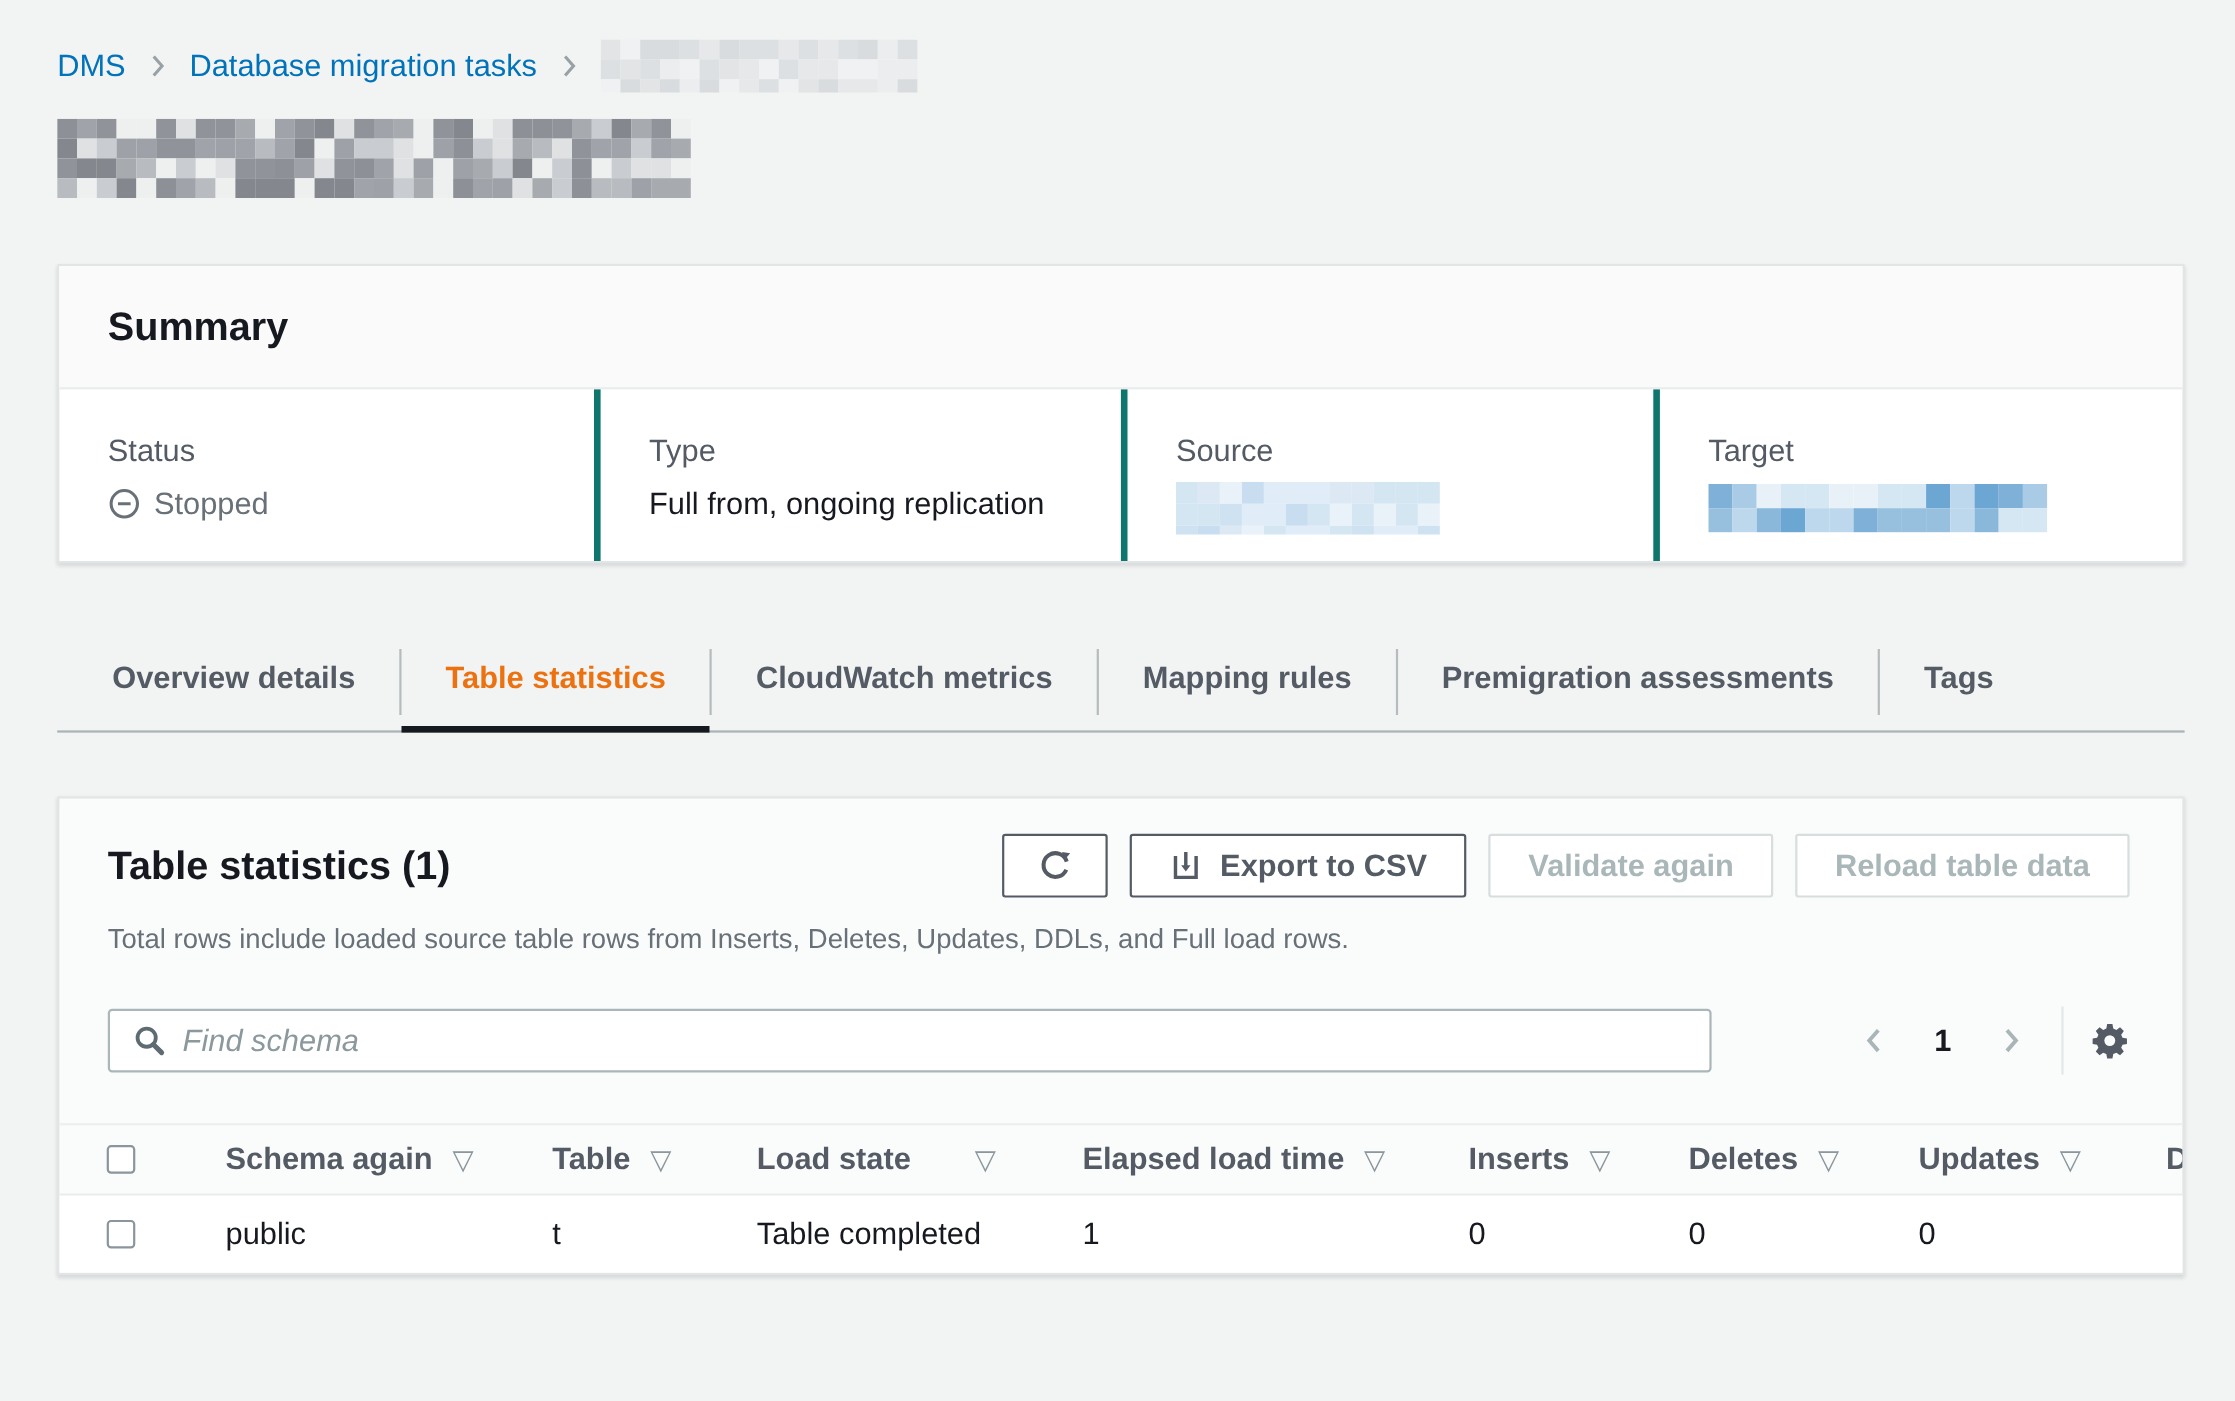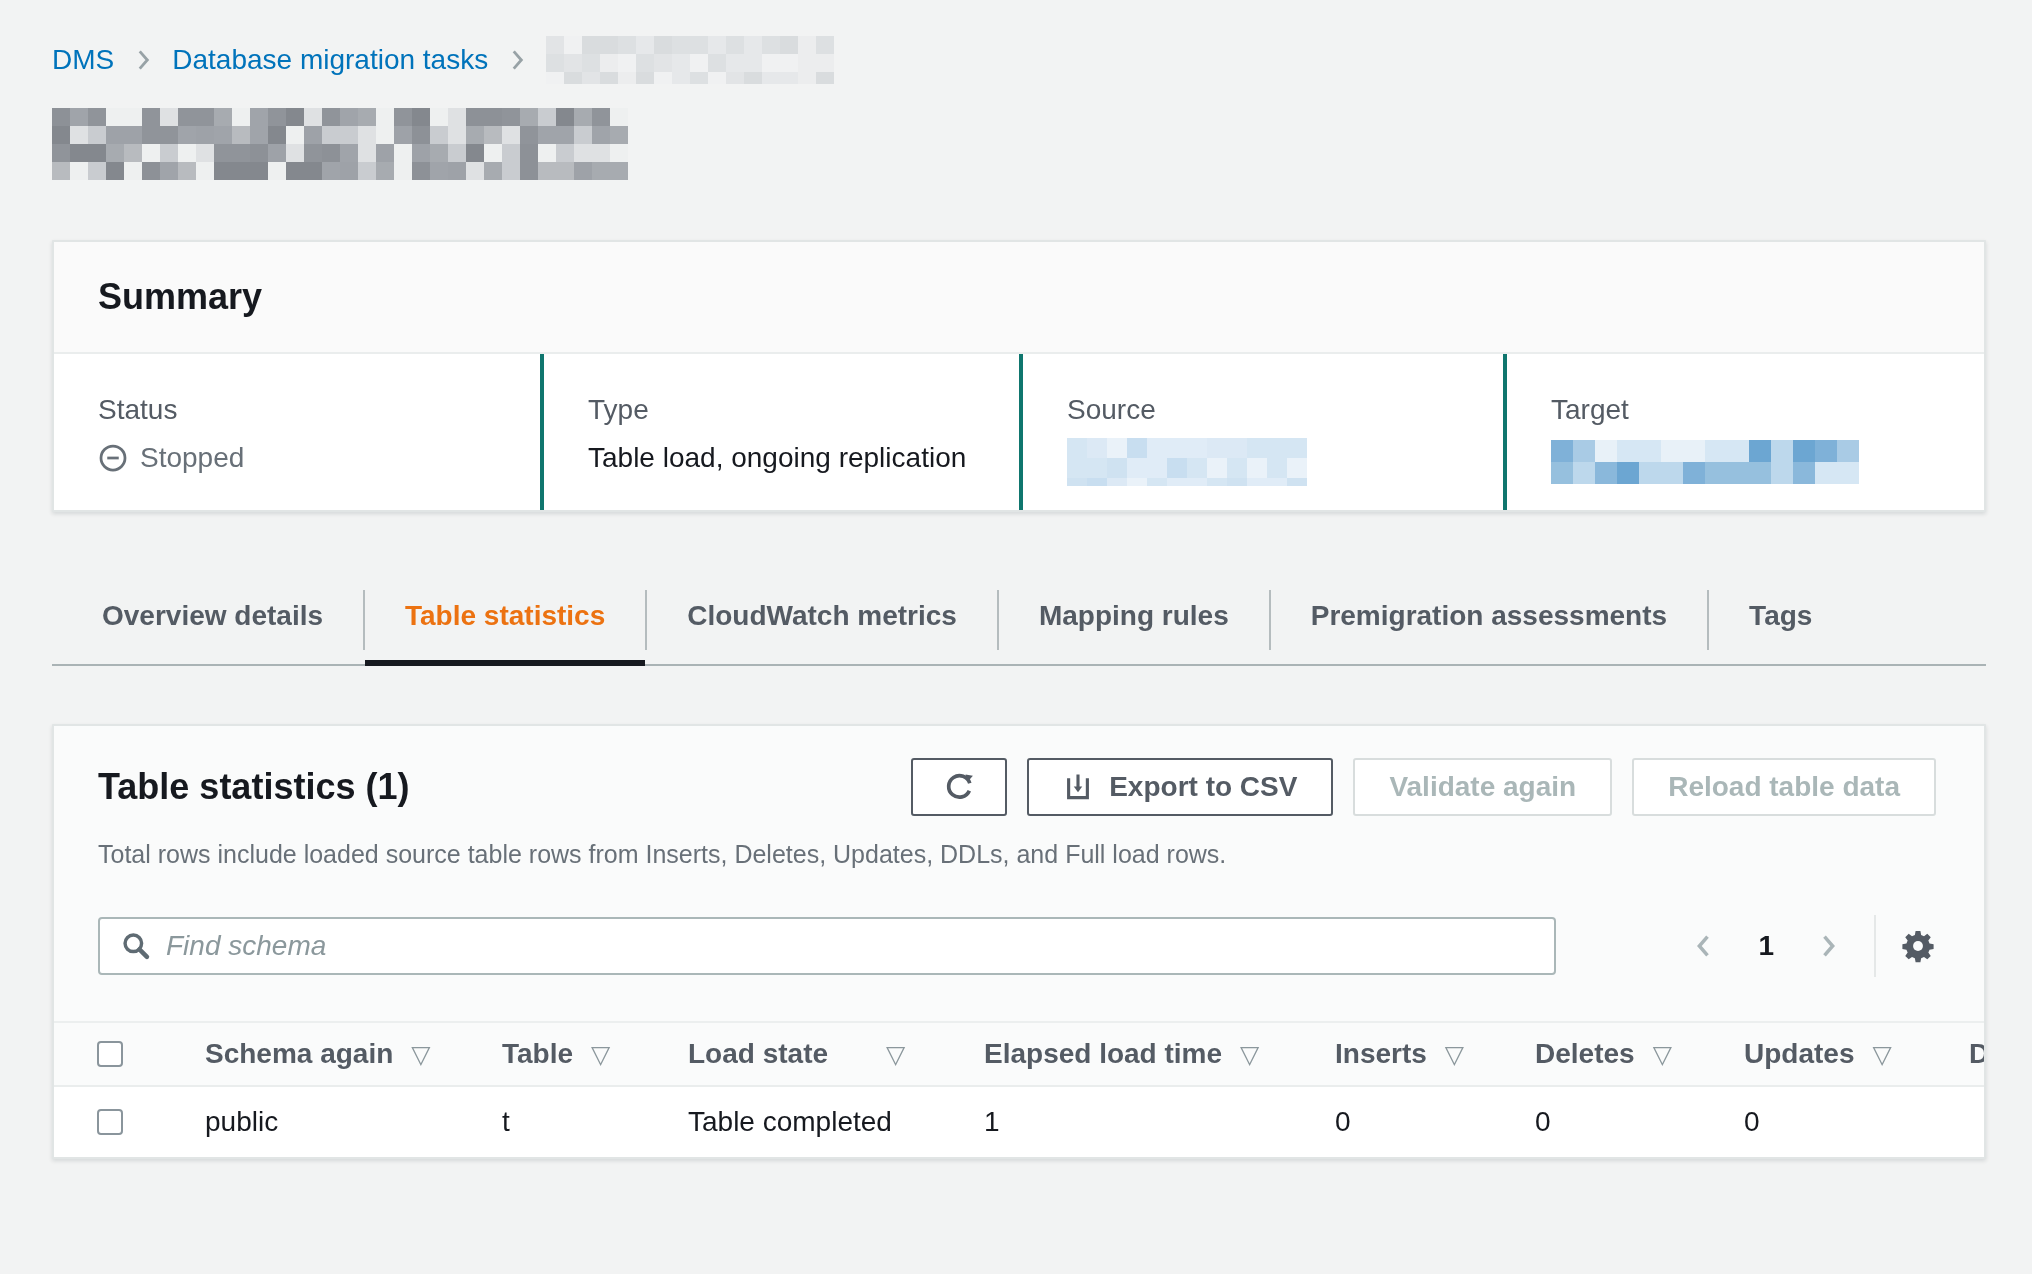--- a/index.html
+++ b/index.html
@@ -41,21 +41,21 @@
   .card {
     background:#fff; border:2px solid #e1e5e5; border-radius:1px;
     box-shadow:0 2px 4px rgba(0,28,36,.12);
   }
   .summary-card { margin-top:60px; }
   .summary-head { height:112px; background:#fafafa; border-bottom:2px solid #eaeded;
     display:flex; align-items:center; padding:0 44px; }
   .card-title { font-size:36px; font-weight:bold; color:#16191f; }
   .summary-body { display:grid; grid-template-columns:486px 479px 484px 1fr; height:156px; }
   .summary-col { padding:40px 0 0 44px; }
-  .summary-col + .summary-col { border-left:4px solid #0f766e; }
+  .summary-col + .summary-col { border-left:6px solid #0f766e; }
   .field-label { color:#545b64; font-size:28px; }
   .field-value { margin-top:16px; font-size:28px; display:flex; align-items:center; gap:12px; }
   .value-muted { color:#687078; }
   .src-mosaic { width:240px; height:48px; margin-top:12px; }
   .tgt-mosaic { width:316px; height:44px; margin-top:14px; }
 
   
   .tabs { display:flex; align-items:stretch; margin-top:72px; border-bottom:2px solid #aab3b5; padding-left:10px; }
   .tab {
     padding:16px 40px 28px; font-size:28px; font-weight:bold; color:#545b64;
@@ -317,21 +317,21 @@
               <svg width="30" height="30" viewBox="0 0 24 24" fill="none" stroke="#687078" stroke-width="2.2">
                 <circle cx="12" cy="12" r="9.6"></circle>
                   <line x1="7.4" y1="12" x2="16.6" y2="12"></line>
               </svg>
             </span>
             <span>Stopped</span>
           </div>
         </div>
         <div class="summary-col">
           <div class="field-label">Type</div>
-          <div class="field-value">Table load, ongoing replication</div>
+          <div class="field-value">Full from, ongoing replication</div>
         </div>
         <div class="summary-col">
           <div class="field-label">Source</div>
           <div class="mosaic src-mosaic">
               <i style="width: 20px; height: 20px; background: rgb(213, 230, 243);"></i>
               <i style="width: 20px; height: 20px; background: rgb(220, 233, 245);"></i>
               <i style="width: 20px; height: 20px; background: rgb(234, 242, 249);"></i>
               <i style="width: 20px; height: 20px; background: rgb(200, 222, 240);"></i>
               <i style="width: 20px; height: 20px; background: rgb(224, 236, 247);"></i>
               <i style="width: 20px; height: 20px; background: rgb(224, 236, 247);"></i>

